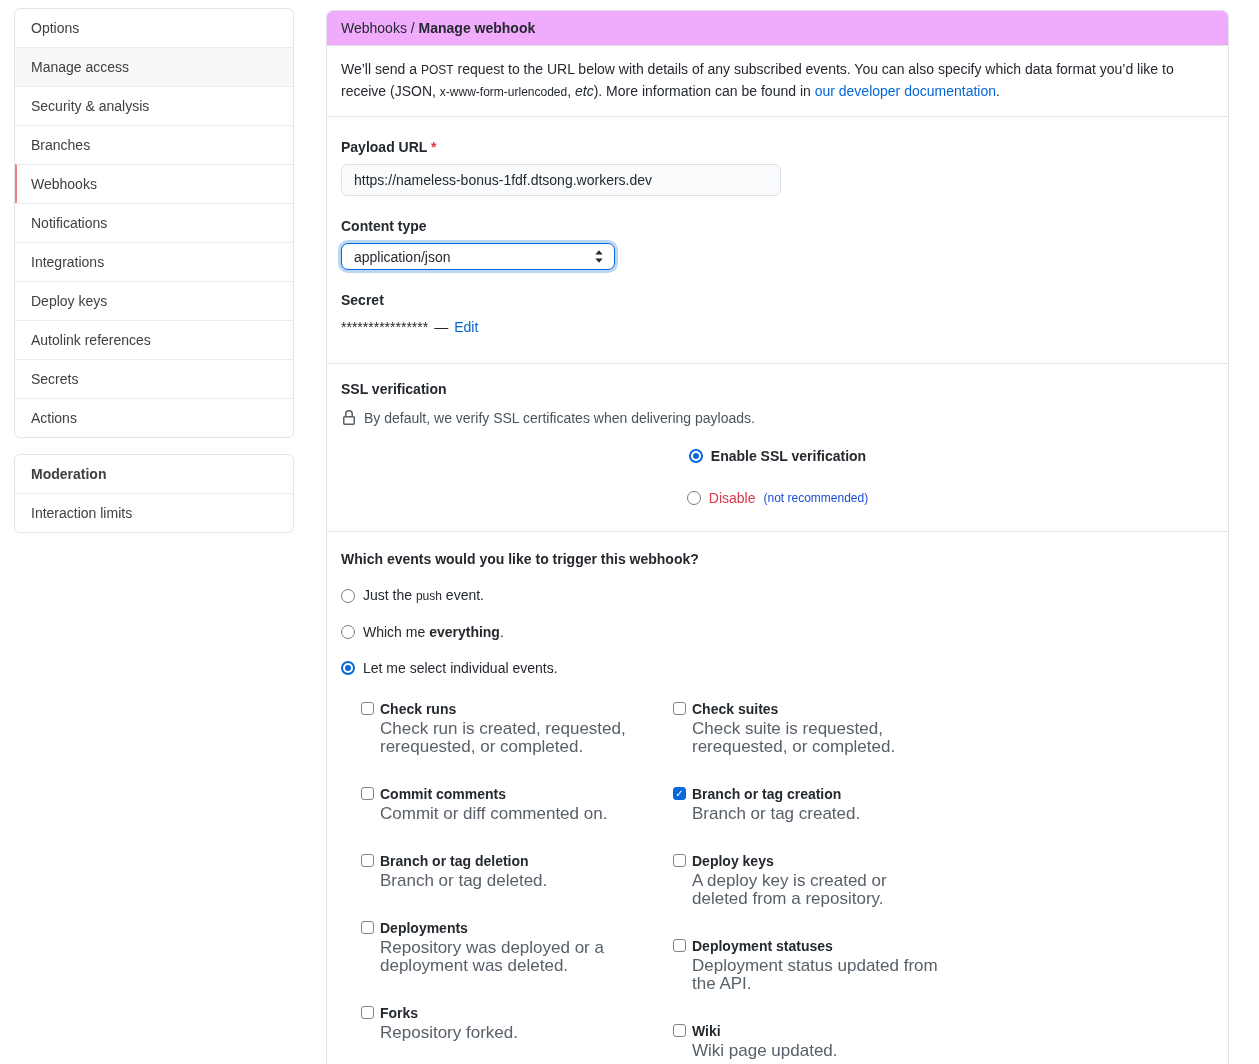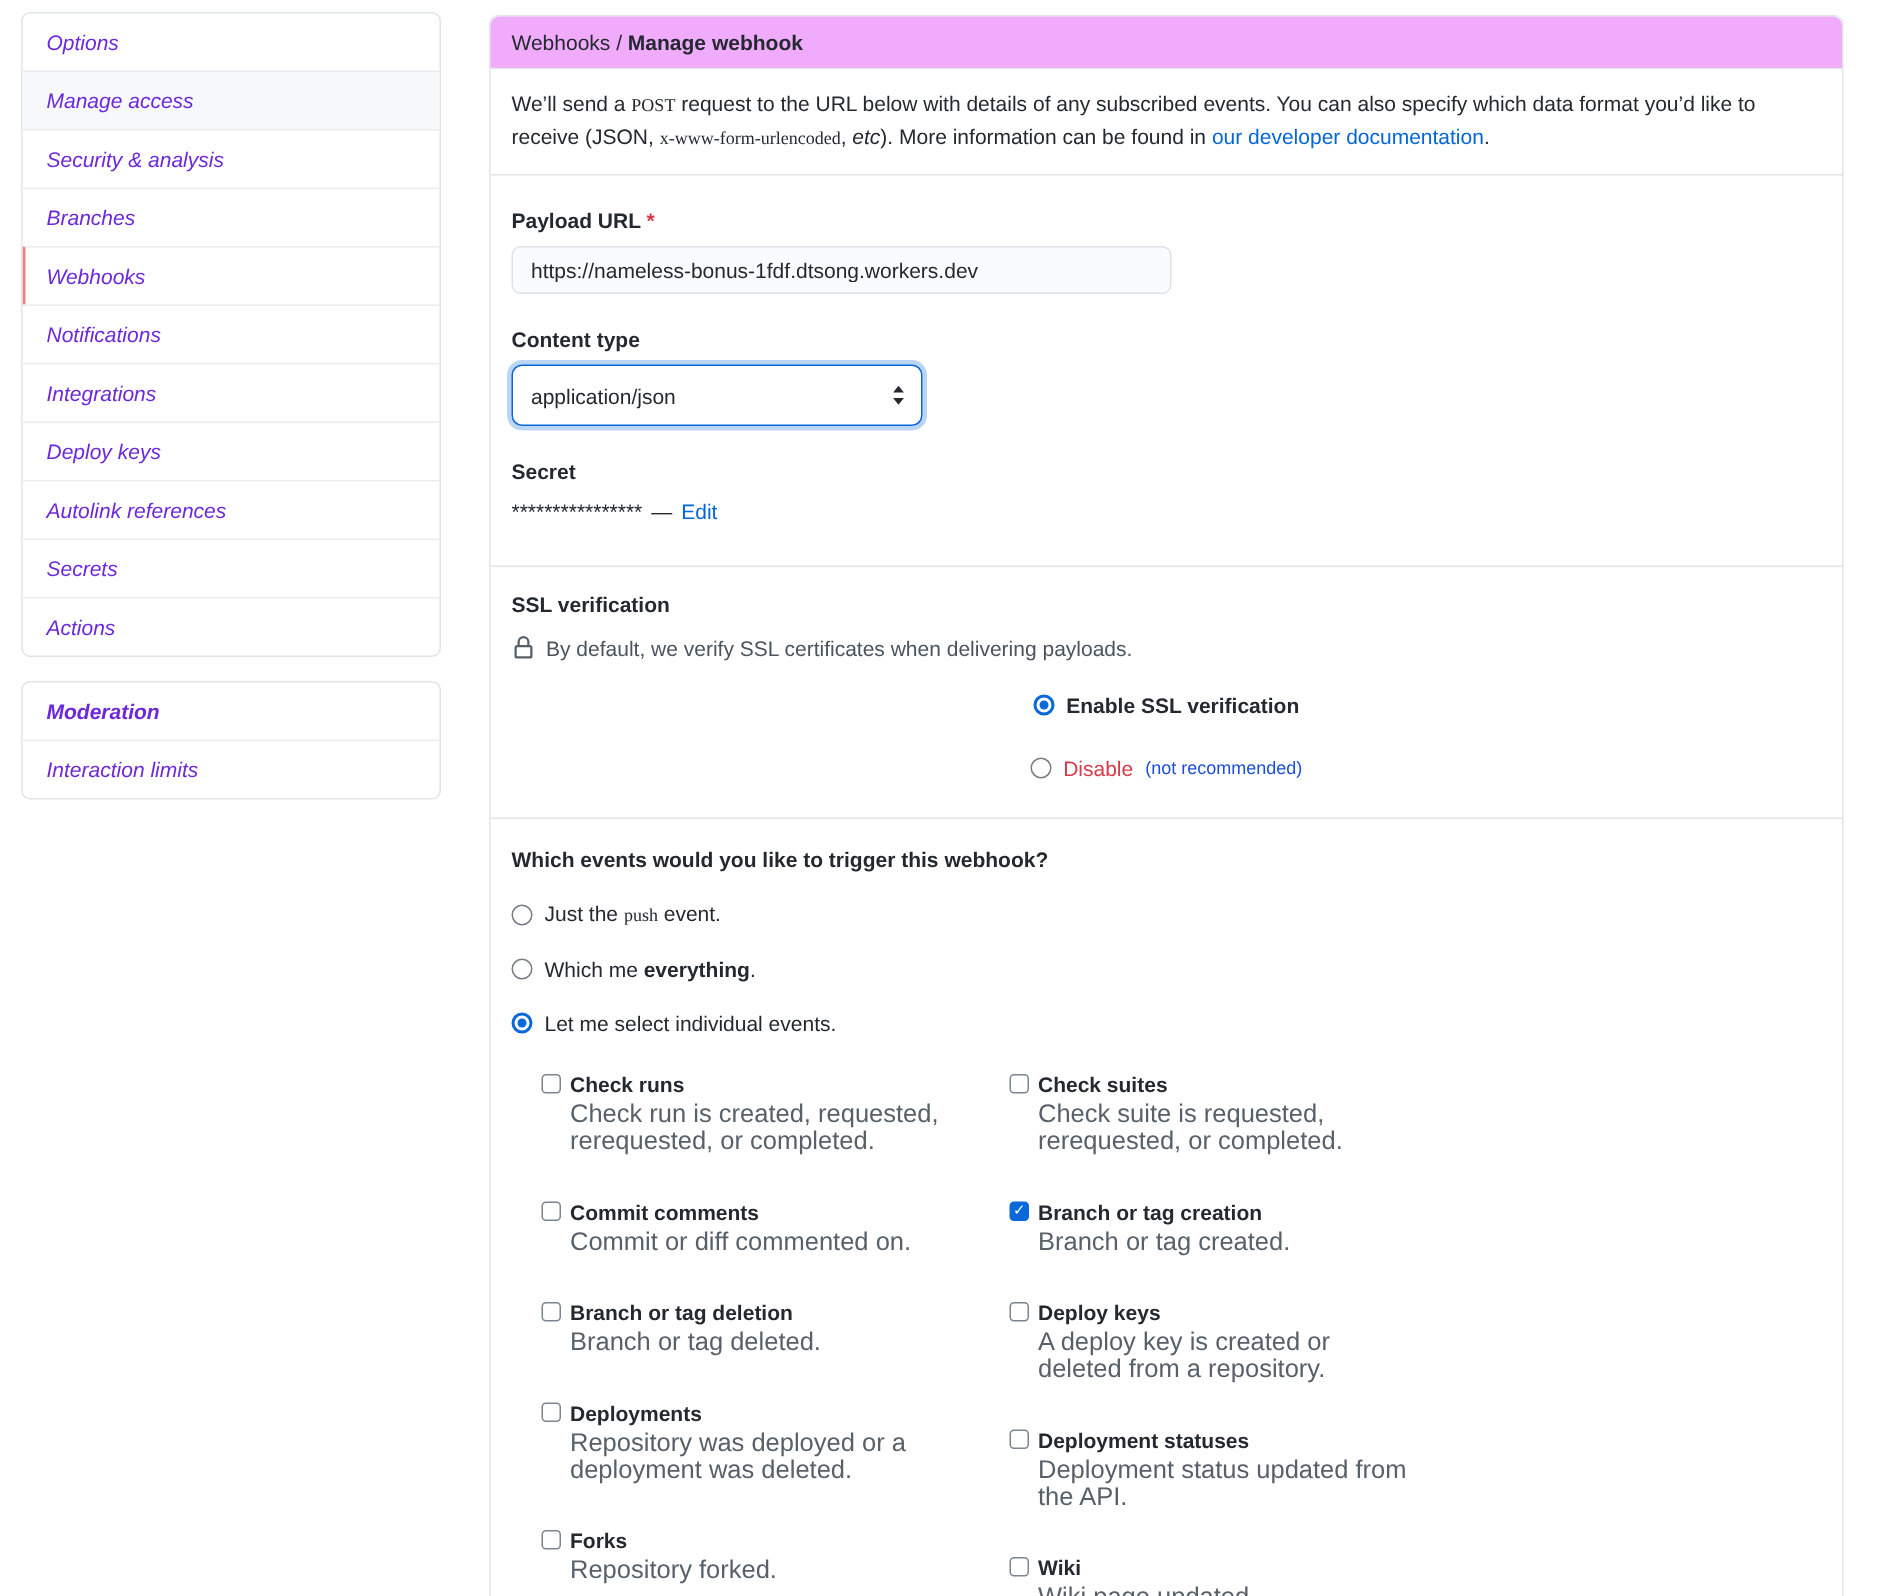--- a/index.html
+++ b/index.html
@@ -5,41 +5,40 @@
   * { margin: 0; padding: 0; box-sizing: border-box; }
   html, body { width: 1259px; height: 1064px; overflow: hidden; background: #ffffff; }
   body {
     position: relative;
     font-family: "Liberation Sans", "DejaVu Sans", sans-serif;
     font-size: 14px;
     color: #24292f;
     -webkit-font-smoothing: antialiased;
   }
   code, .mono {
-    font-family: Liberation Serif, serif;
+    font-family: Liberation Sans, sans-serif;
     font-size: 12px;
   }
 
   
   .sidebar { position: absolute; left: 14px; top: 8px; width: 280px; }
   .side-box {
     background: #fff;
     border: 1px solid #e1e4e8;
     border-radius: 6px;
     overflow: hidden;
     margin-bottom: 16px;
   }
   .side-item {
     display: block;
     padding: 9px 16px;
     line-height: 20px;
     border-top: 1px solid #eaecef;
     cursor: pointer;
-    color: #6d28d9;
-    font-style: italic;
+    color: #404040;
   }
   .side-item:first-child { border-top: none; }
   .side-item.highlighted { background: #f6f8fa; }
   .side-item.active { border-left: 2px solid #ee8180; padding-left: 14px; }
   .side-item.header { font-weight: 700; cursor: default; }
 
   
   .main {
     position: absolute; left: 326px; top: 10px; width: 903px; height: 1200px;
     background: #fff;
@@ -74,21 +73,21 @@
     font-family: "Liberation Sans", "DejaVu Sans", sans-serif;
     font-size: 14px;
     color: #24292f;
     background: #fafbfc;
     border: 1px solid #dde2e7;
     border-radius: 6px;
     outline: none;
   }
   .mt20 { margin-top: 20px; }
   .select {
-    width: 274px; height: 41px;
+    width: 274px; height: 27px;
     display: flex; align-items: center; justify-content: space-between;
     padding: 0 10px 0 12px;
     background: #fff;
     border: 1px solid #0969da;
     border-radius: 7px;
     box-shadow: 0 0 0 3px rgba(9,105,218,0.28);
     cursor: pointer;
   }
   .secret-line { display: flex; align-items: center; gap: 6px; line-height: 20px; }
   .secret-line a { color: #0366d6; text-decoration: none; cursor: pointer; }

